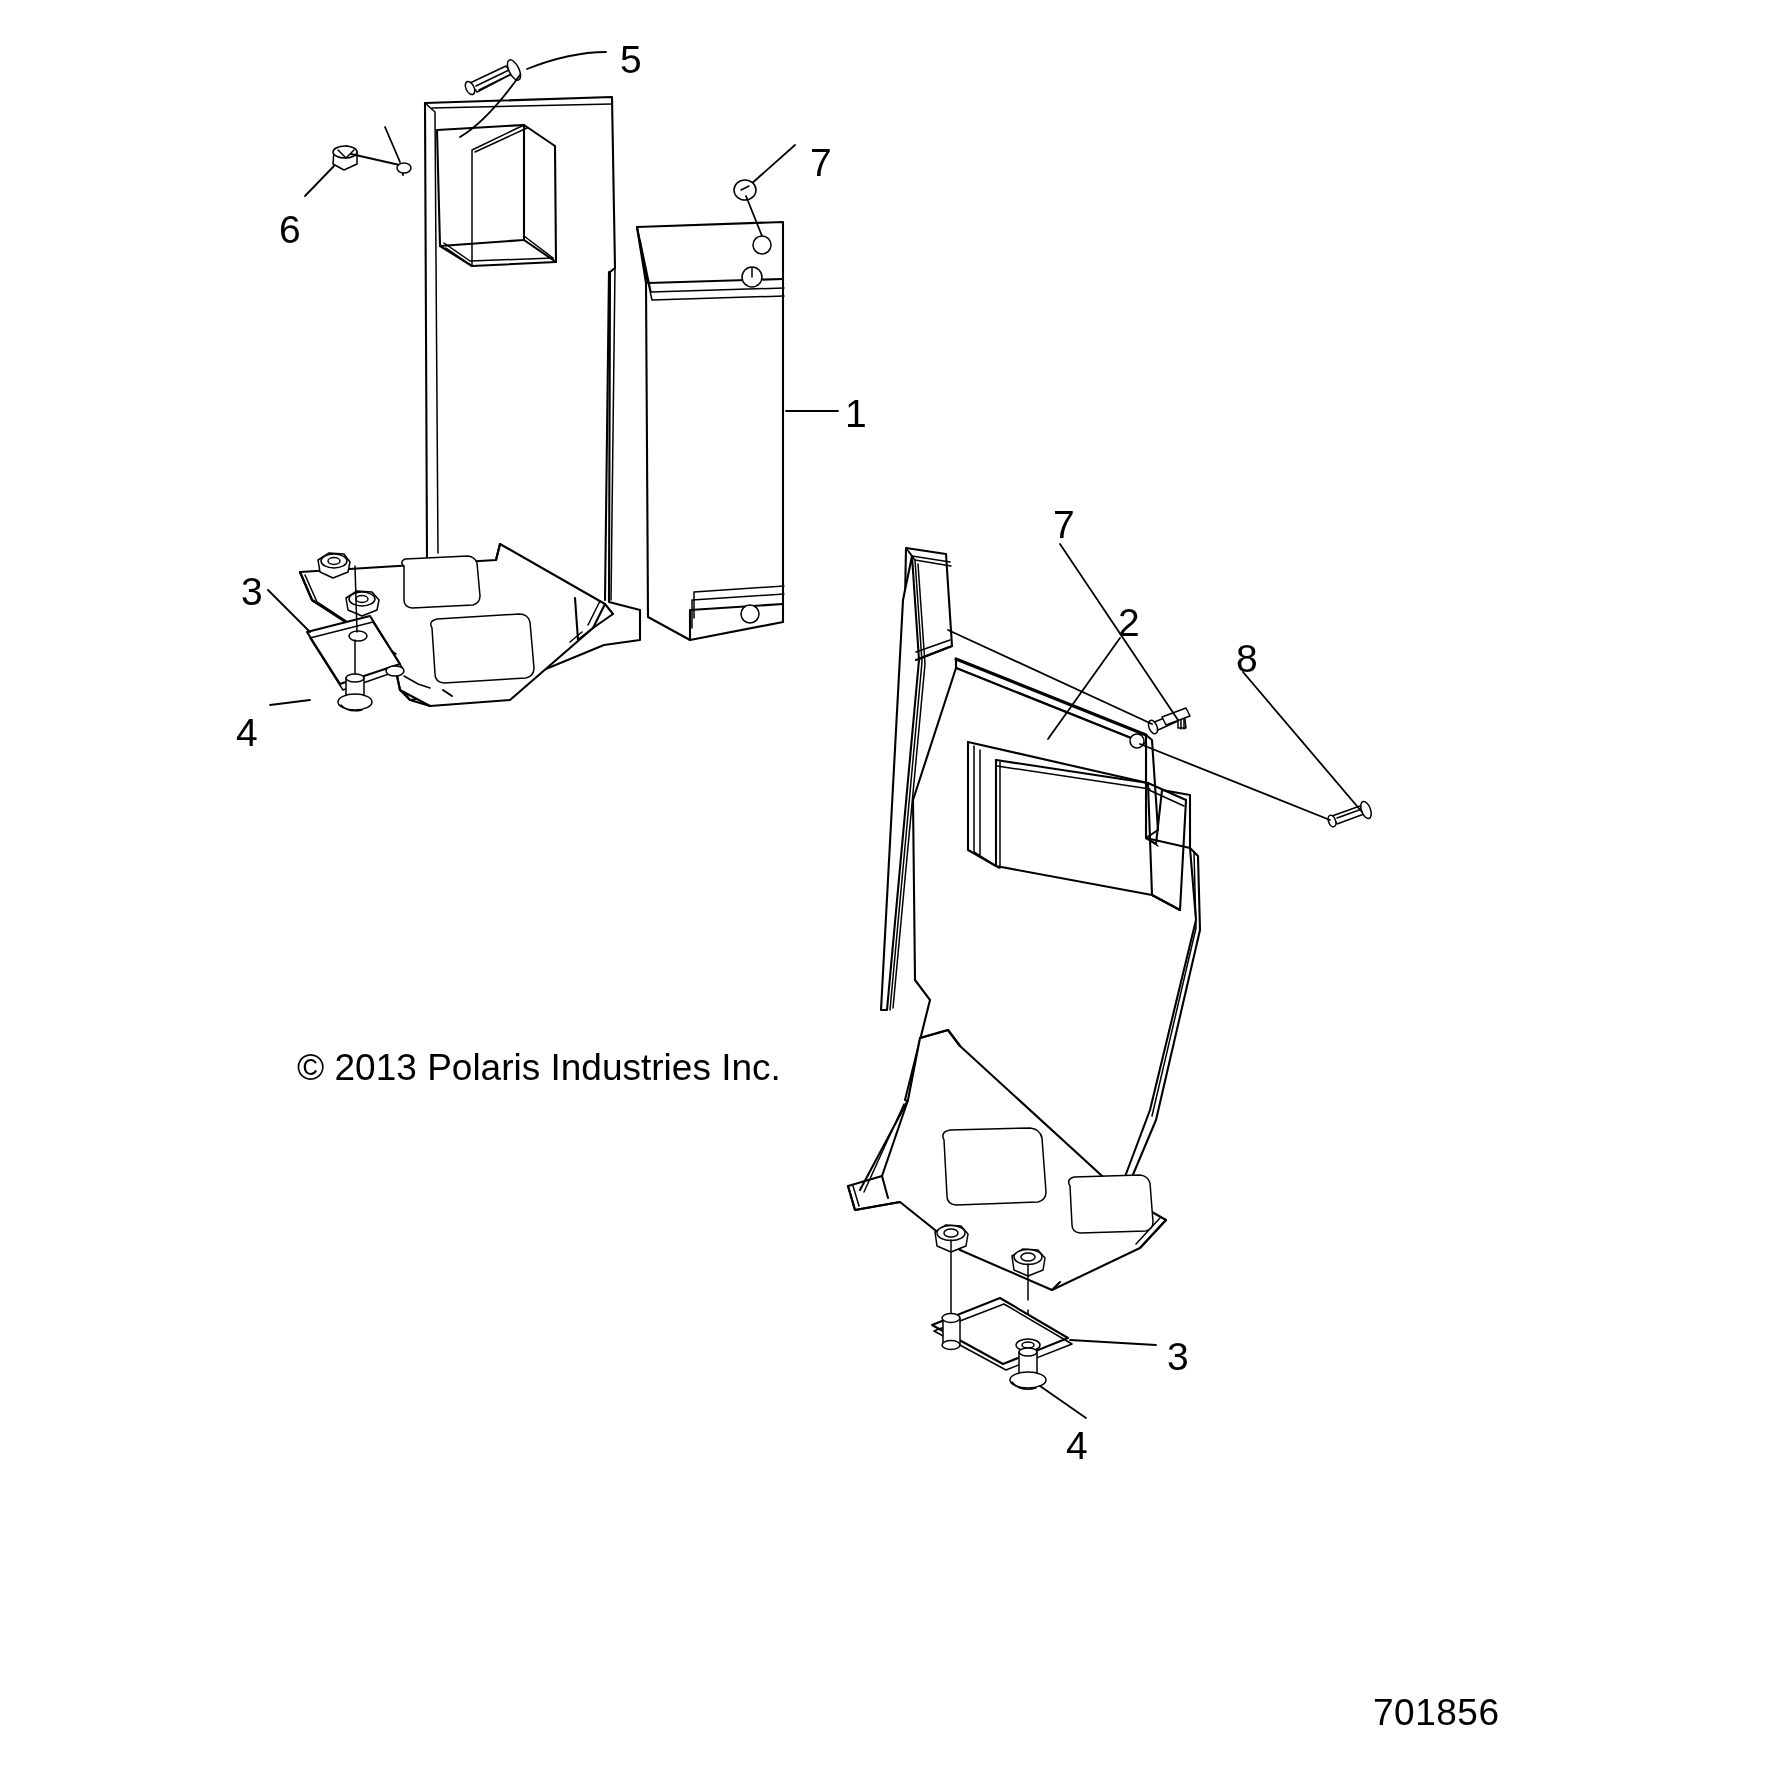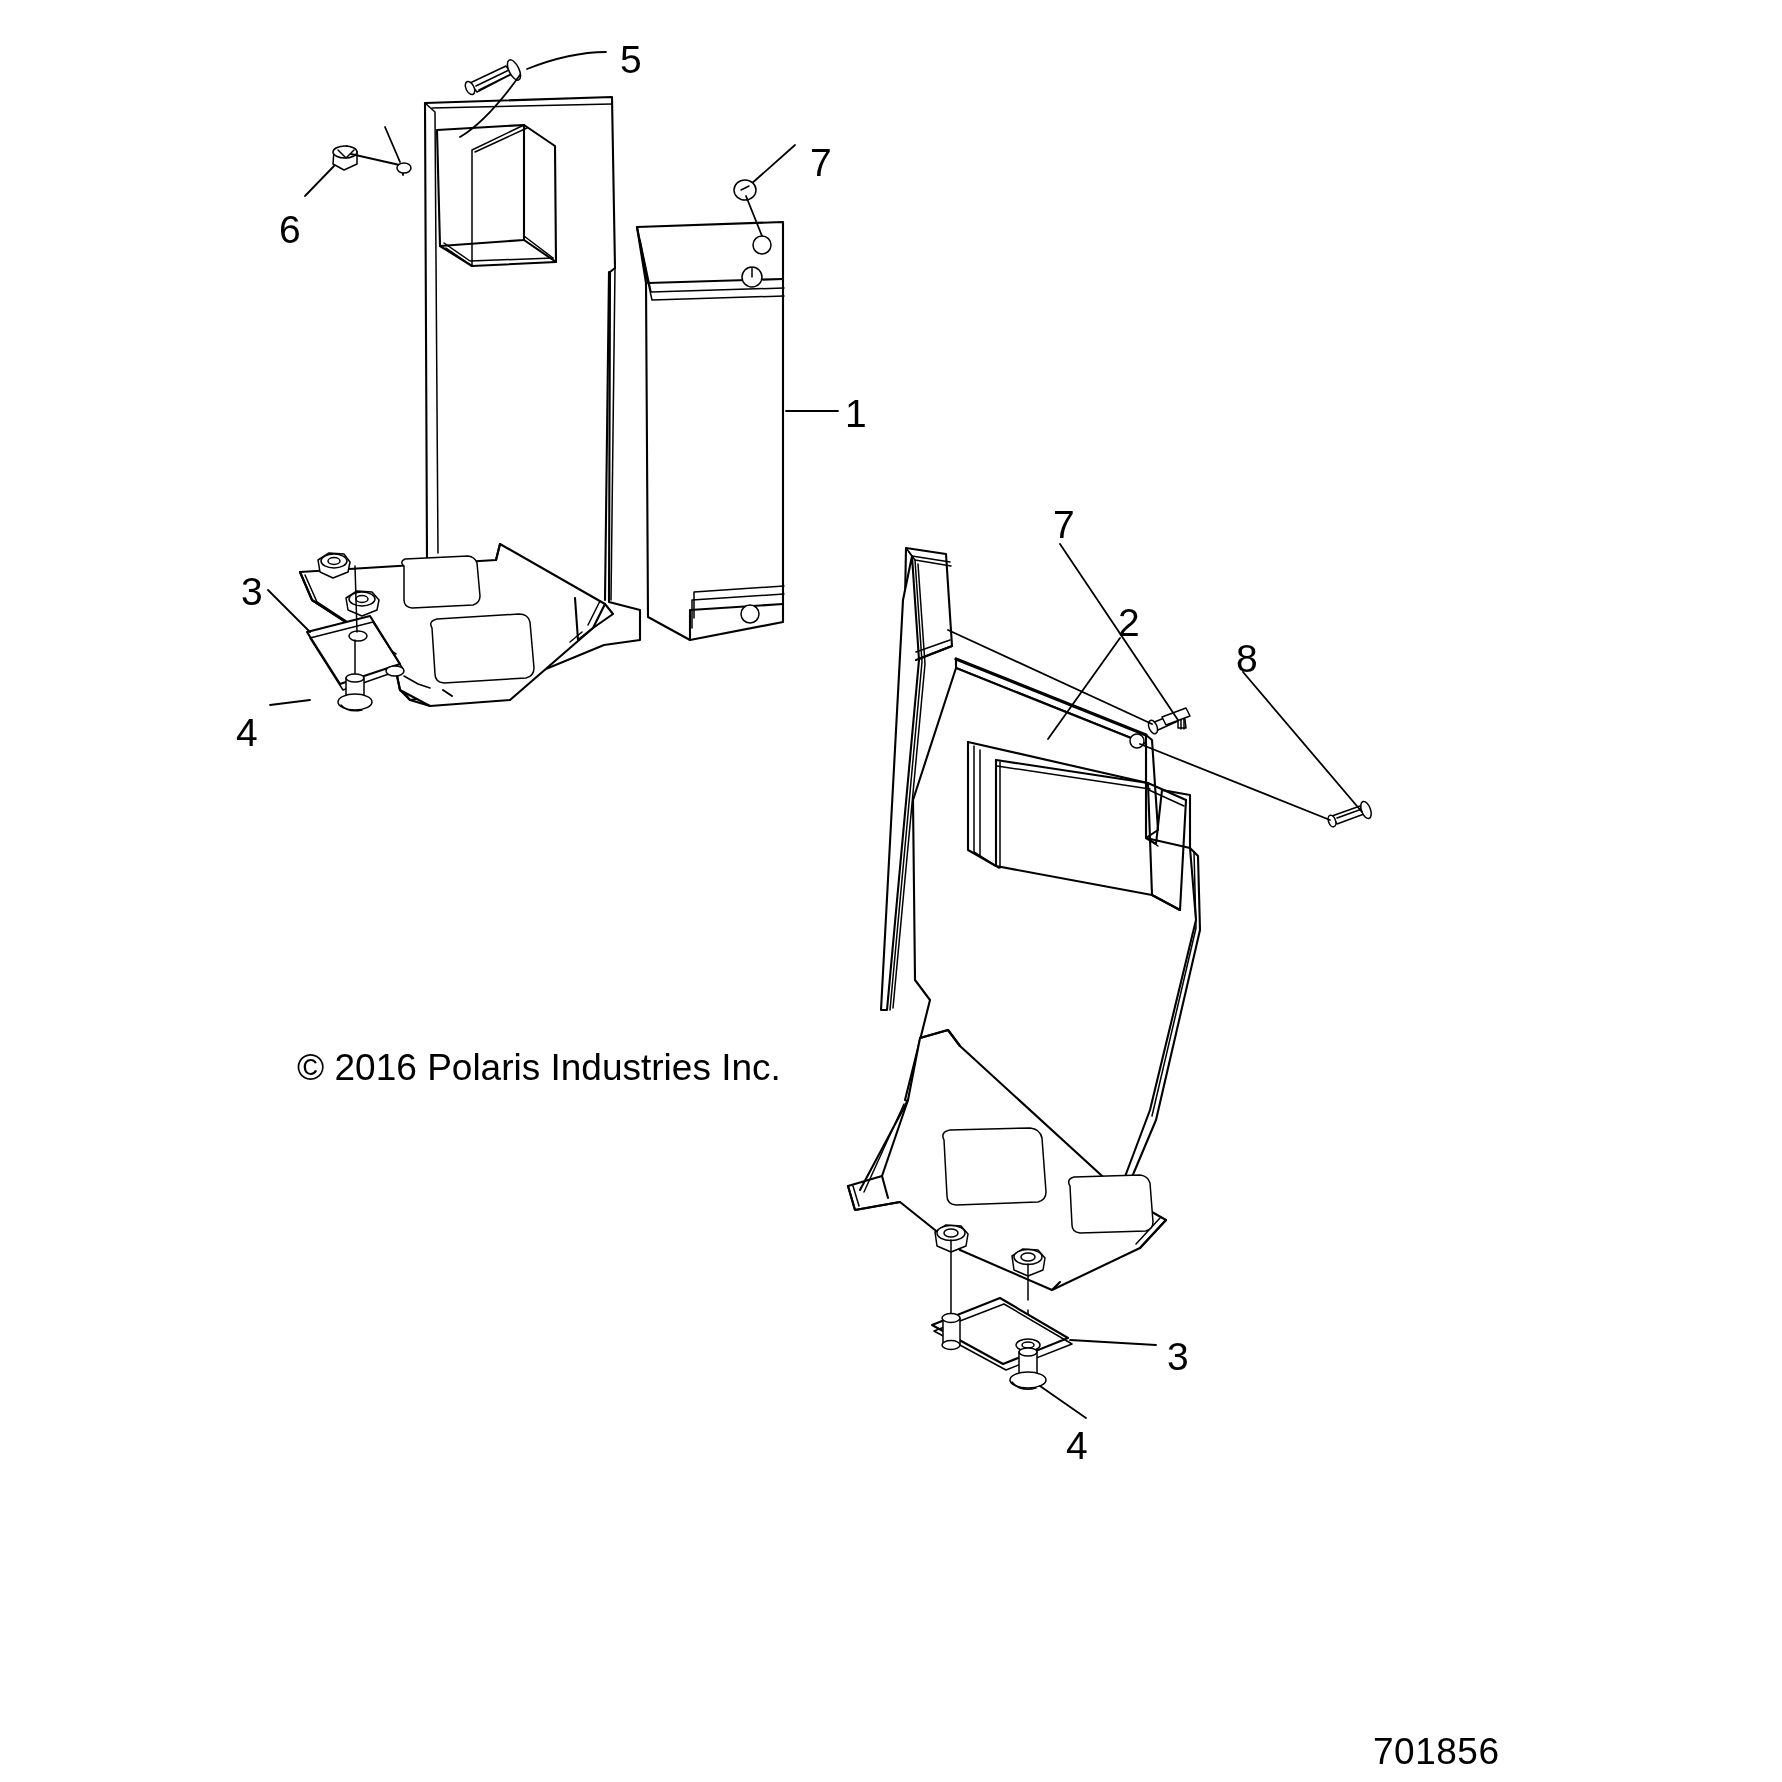--- a/index.html
+++ b/index.html
@@ -77,21 +77,20 @@
   }
   #part-number-text {
     position: absolute;
     left: 1373px;
     top: 1692px;
     font-family: "Liberation Sans", sans-serif;
     font-size: 37px;
     color: #000000;
     white-space: nowrap;
     letter-spacing: 0.5px;
-    margin-top: 39px;
   }
 </style>
 </head>
 <body>
 
 <div id="diagram-root">
 
   <svg id="parts-svg" viewBox="0 0 1782 1782" xmlns="http://www.w3.org/2000/svg">
 
     <g>
@@ -346,16 +345,16 @@
   <div class="callout" style="left:810px; top:143px;">7</div>
   <div class="callout" style="left:845px; top:394px;">1</div>
   <div class="callout" style="left:241px; top:572px;">3</div>
   <div class="callout" style="left:236px; top:713px;">4</div>
   <div class="callout" style="left:1053px; top:505px;">7</div>
   <div class="callout" style="left:1118px; top:603px;">2</div>
   <div class="callout" style="left:1236px; top:639px;">8</div>
   <div class="callout" style="left:1167px; top:1337px;">3</div>
   <div class="callout" style="left:1066px; top:1426px;">4</div>
 
-  <div id="copyright-text">© 2016 Polaris Industries Inc.</div>
+  <div id="copyright-text">© 2013 Polaris Industries Inc.</div>
   <div id="part-number-text">701856</div>
 
 </div>
 
 </body></html>

